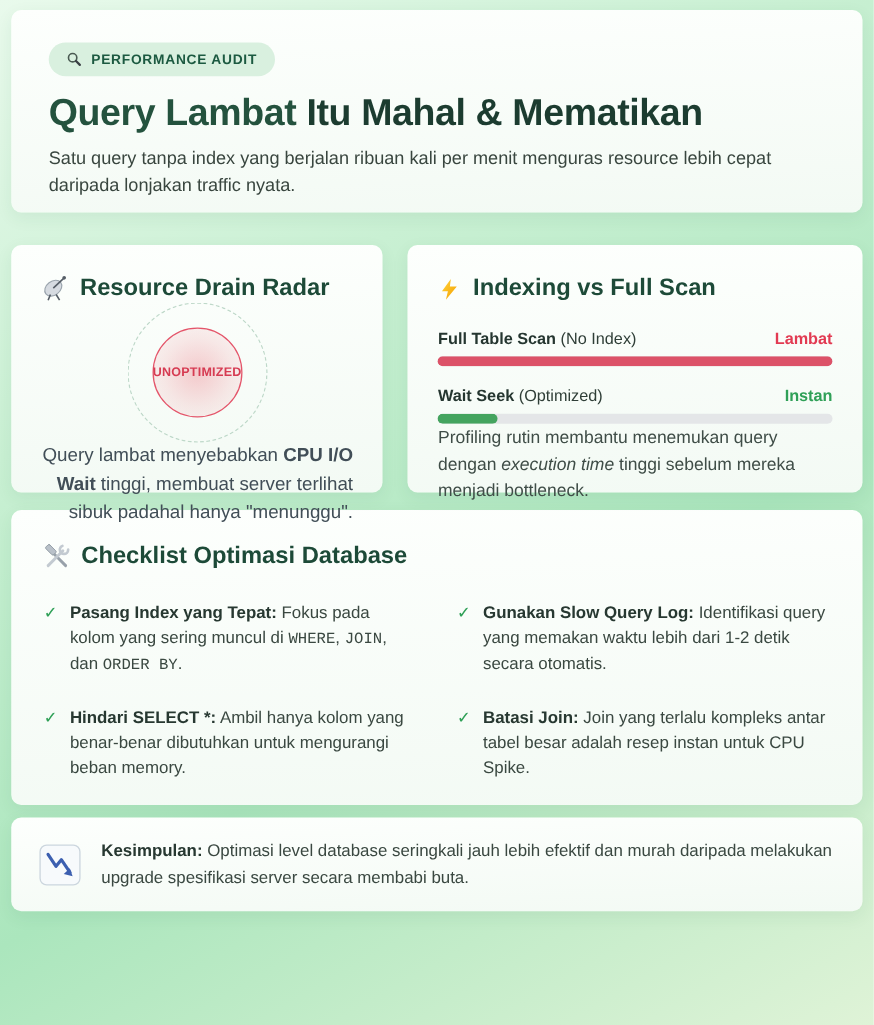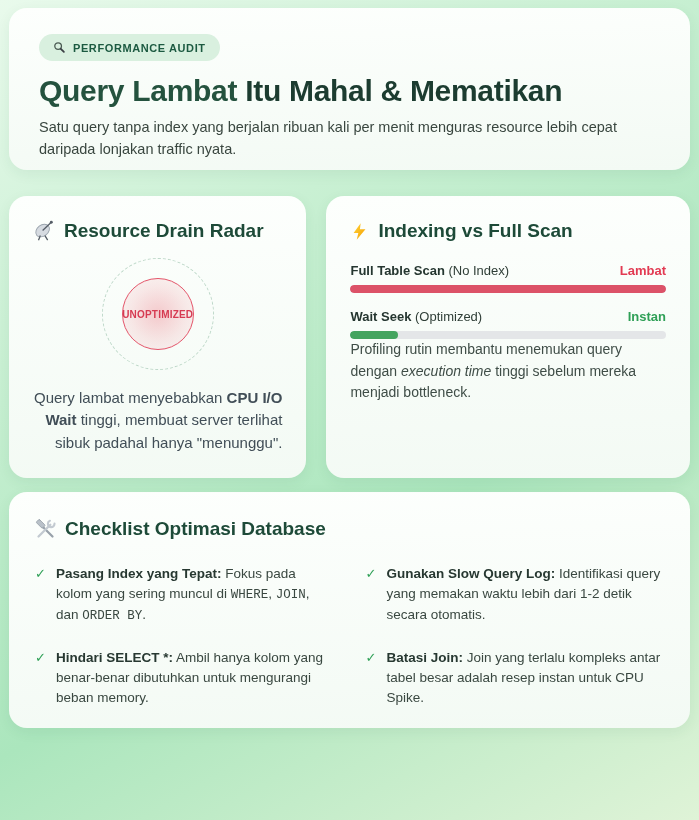--- a/index.html
+++ b/index.html
@@ -6,36 +6,36 @@
   html, body { width: 699px; height: 820px; }
   body {
     font-family: "Liberation Sans", "DejaVu Sans", sans-serif;
     background: linear-gradient(150deg, #e9faec 0%, #c9f0d3 30%, #abe6bd 62%, #dff3d7 100%);
     overflow: hidden;
     color: #3c4b44;
   }
   .page { padding: 8px 9px; }
   .card {
     background: linear-gradient(178deg, #fdfffd 0%, #f3faf4 100%);
-    border-radius: 18px;
+    border-radius: 8px;
     box-shadow: 0 4px 14px rgba(25, 80, 55, 0.07);
   }
   
   .header-card { height: 162px; padding: 26px 30px; margin-bottom: 26px; }
   .badge {
     display: inline-flex; align-items: center; gap: 7px;
     background: #d9f0df; border-radius: 999px; padding: 7px 14px;
     font-size: 11px; font-weight: 700; letter-spacing: 0.6px; color: #1c5a41;
   }
   h1 { margin: 13px 0 9px; font-size: 30px; font-weight: 800; letter-spacing: -0.3px; color: #1c3c30; }
   h1 .accent { color: #24523e; margin-top: 32px; }
   .subtitle { font-size: 14.5px; line-height: 1.5; color: #39463f; max-width: 645px; }
   
   .row { display: grid; grid-template-columns: 297fr 363fr; gap: 20px; margin-bottom: 14px; }
-  .row .card { height: 282px; padding: 24px; }
+  .row .card { height: 198px; padding: 24px; }
   h2 { display: flex; align-items: center; gap: 9px; font-size: 19px; font-weight: 800; color: #1d4a38; }
   .radar-card { display: flex; flex-direction: column; }
   .radar-wrap { flex: 1; display: flex; align-items: center; justify-content: center; }
   .radar-outer {
     width: 112px; height: 112px; border-radius: 50%;
     border: 1px dashed #bed8c9;
     display: flex; align-items: center; justify-content: center;
   }
   .radar-inner {
     width: 72px; height: 72px; border-radius: 50%;
@@ -176,14 +176,22 @@
       </div>
 
       <div class="check-item">
         <span class="check-mark">✓</span>
         <p class="check-text"><b>Batasi Join:</b><span> Join yang terlalu kompleks antar tabel besar adalah resep instan untuk CPU Spike.</span></p>
       </div>
 
     </div>
   </section>
 
+  <section class="card footer-card">
+    <svg class="icon" width="34" height="34" viewBox="0 0 32 32">
+      <rect x="1" y="1" width="30" height="30" rx="5" fill="#f7fafc" stroke="#ccd6de"></rect>
+      <polyline points="7,8 13,17 17,12 23.5,21.5" fill="none" stroke="#3c5fb0" stroke-width="2.4" stroke-linecap="round" stroke-linejoin="round"></polyline>
+      <path d="M25.5 24.5 L18.8 22.8 L23.4 18.4 Z" fill="#3c5fb0"></path>
+    </svg>
+    <p class="footer-text"><b>Kesimpulan:</b><span> Optimasi level database seringkali jauh lebih efektif dan murah daripada melakukan upgrade spesifikasi server secara membabi buta.</span></p>
+  </section>
 
 </div>
 
 </body></html>

